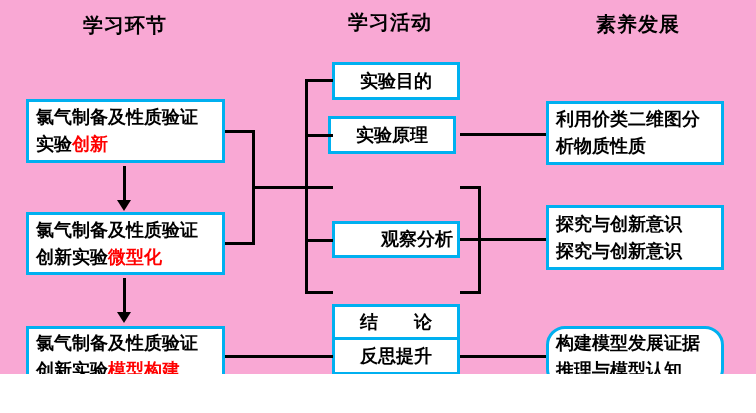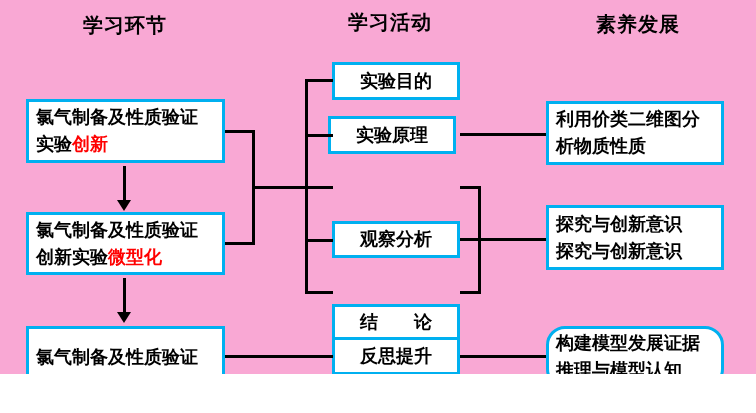--- a/index.html
+++ b/index.html
@@ -79,34 +79,35 @@
     <span class="txtline"><span>实验</span><span class="red">创新</span></span>
   </div>
 
   <div class="box" style="left:26px; top:212px; width:199px; height:63px;">
     <span class="txtline">氯气制备及性质验证</span>
     <span class="txtline"><span>创新实验</span><span class="red">微型化</span></span>
   </div>
 
   <div class="box" style="left:26px; top:326px; width:199px; height:62px;">
     <span class="txtline">氯气制备及性质验证</span>
+    <span class="txtline"><span>创新实验</span><span class="red">模型构建</span></span>
   </div>
 
   <div class="arrow-shaft" style="left:123px; top:166px; height:36px;"></div>
   <div class="arrow-head" style="left:117px; top:200px;"></div>
   <div class="arrow-shaft" style="left:123px; top:278px; height:36px;"></div>
   <div class="arrow-head" style="left:117px; top:312px;"></div>
 
   <div class="box mid" style="left:332px; top:62px;  width:128px; height:38px;">
     <span>实验目的</span>
   </div>
   <div class="box mid" style="left:328px; top:116px; width:128px; height:38px;">
     <span>实验原理</span>
   </div>
-  <div class="box mid" style="left:332px; top:221px; width:128px; height:37px;">
+  <div class="box mid" style="left:332px; top:221px; width:128px; height:37px;align-items:flex-end;">
     <span>观察分析</span>
   </div>
   <div class="box mid" style="left:332px; top:276px; width:128px; height:37px;margin-top:28px;">
     <span>结　　论</span>
   </div>
   <div class="box mid" style="left:332px; top:337px; width:128px; height:38px;">
     <span>反思提升</span>
   </div>
 
   <div class="box" style="left:546px; top:101px; width:178px; height:64px;">

